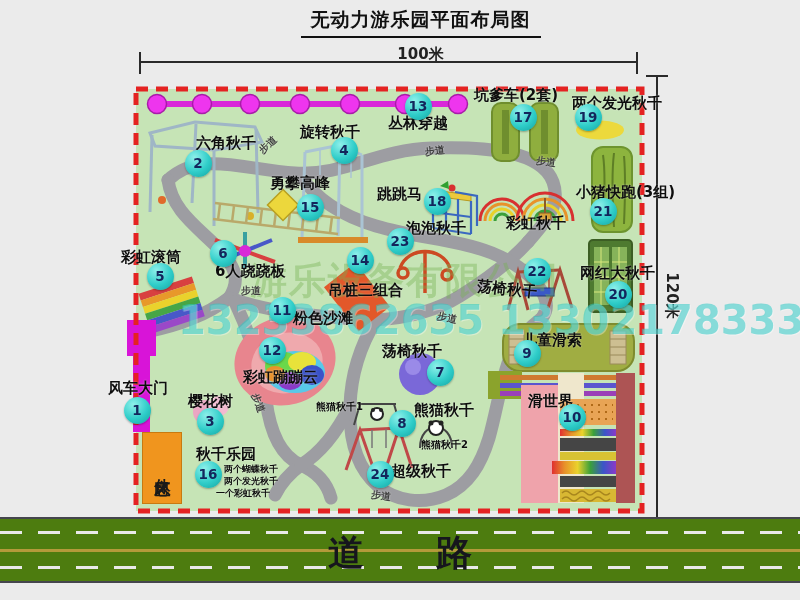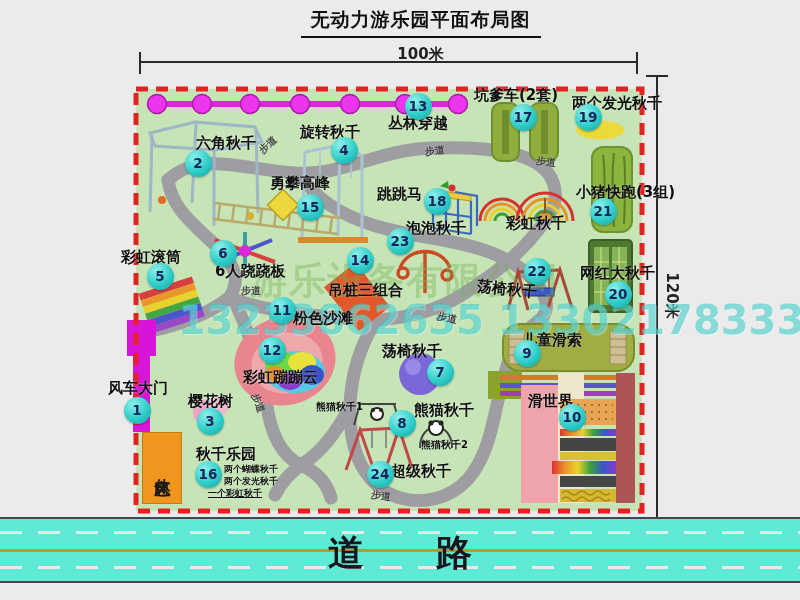--- a/index.html
+++ b/index.html
@@ -25,21 +25,21 @@
        white-space:nowrap;text-shadow:0 0 2px rgba(255,255,255,0.55);}
   .marker{position:absolute;width:27px;height:27px;border-radius:50%;
        background:radial-gradient(circle at 35% 28%, #8ef0ea, #2fcdc9 55%, #14a3a1);
        color:#13265c;font-size:13.5px;font-weight:700;
        display:flex;align-items:center;justify-content:center;
        box-shadow:0 1px 2px rgba(0,0,0,0.3);}
   .rest-area{position:absolute;left:142px;top:432px;width:38px;height:70px;z-index:3;
        background:#f0951e;border:1px solid #c87a10;display:flex;align-items:center;justify-content:center;
        writing-mode:vertical-rl;font-size:16px;font-weight:700;color:#1a1a1a;letter-spacing:2px;}
   .road{position:absolute;left:0;top:517px;width:800px;height:66px;z-index:2;
-       background:#5eead4;border-top:2px solid #45454d;border-bottom:2px solid #45454d;box-sizing:border-box;}
+       background:#4d7c0f;border-top:2px solid #45454d;border-bottom:2px solid #45454d;box-sizing:border-box;}
   .road .dash{position:absolute;left:0;right:0;height:3px;
        background:repeating-linear-gradient(90deg,#e9e9e9 0 22px,transparent 22px 38px);}
   .road .dash.top{top:12px;}
   .road .dash.bottom{bottom:12px;}
   .road .center-line{position:absolute;left:0;right:0;top:30px;height:3px;background:#b39a3a;}
   .road-label{position:absolute;left:0;right:0;top:10px;text-align:center;
        font-size:36px;font-weight:700;color:#16161d;white-space:pre;}
 </style>
 </head>
 <body>
@@ -326,21 +326,21 @@
       <div class="lbl" style="left: 382px; top: 344px;">荡椅秋千</div>
       <div class="lbl" style="left: 414px; top: 403px;">熊猫秋千</div>
       <div class="lbl" style="left: 316px; top: 402px; font-size: 10px;">熊猫秋千1</div>
       <div class="lbl" style="left: 421px; top: 440px; font-size: 10px;">熊猫秋千2</div>
       <div class="lbl" style="left: 391px; top: 464px;">超级秋千</div>
       <div class="lbl" style="left: 522px; top: 333px;">儿童滑索</div>
       <div class="lbl" style="left: 528px; top: 394px;">滑世界</div>
       <div class="lbl" style="left: 196px; top: 447px;">秋千乐园</div>
       <div class="lbl" style="left: 224px; top: 465px; font-size: 9px;">两个蝴蝶秋千</div>
       <div class="lbl" style="left: 224px; top: 477px; font-size: 9px;">两个发光秋千</div>
-      <div class="lbl" style="left: 208px; top: 489px; font-size: 9px; text-decoration: underline;">一个彩虹秋千</div>
+      <div class="lbl" style="left: 216px; top: 489px; font-size: 9px;">一个彩虹秋千</div>
       <div class="lbl" style="left: 258px; top: 140px; font-size: 10px; transform: rotate(-42deg); color: rgb(63, 63, 63);">步道</div>
       <div class="lbl" style="left: 425px; top: 146px; font-size: 10px; transform: rotate(-6deg); color: rgb(63, 63, 63);">步道</div>
       <div class="lbl" style="left: 536px; top: 157px; font-size: 10px; transform: rotate(8deg); color: rgb(63, 63, 63);">步道</div>
       <div class="lbl" style="left: 241px; top: 286px; font-size: 10px; color: rgb(63, 63, 63);">步道</div>
       <div class="lbl" style="left: 437px; top: 313px; font-size: 10px; transform: rotate(12deg); color: rgb(63, 63, 63);">步道</div>
       <div class="lbl" style="left: 248px; top: 398px; font-size: 10px; transform: rotate(70deg); color: rgb(63, 63, 63);">步道</div>
       <div class="lbl" style="left: 371px; top: 491px; font-size: 10px; transform: rotate(8deg); color: rgb(63, 63, 63);">步道</div>
     </div>
   <div id="markers-layer">
       <div class="marker" style="left: 123.5px; top: 396.5px;">1</div>

